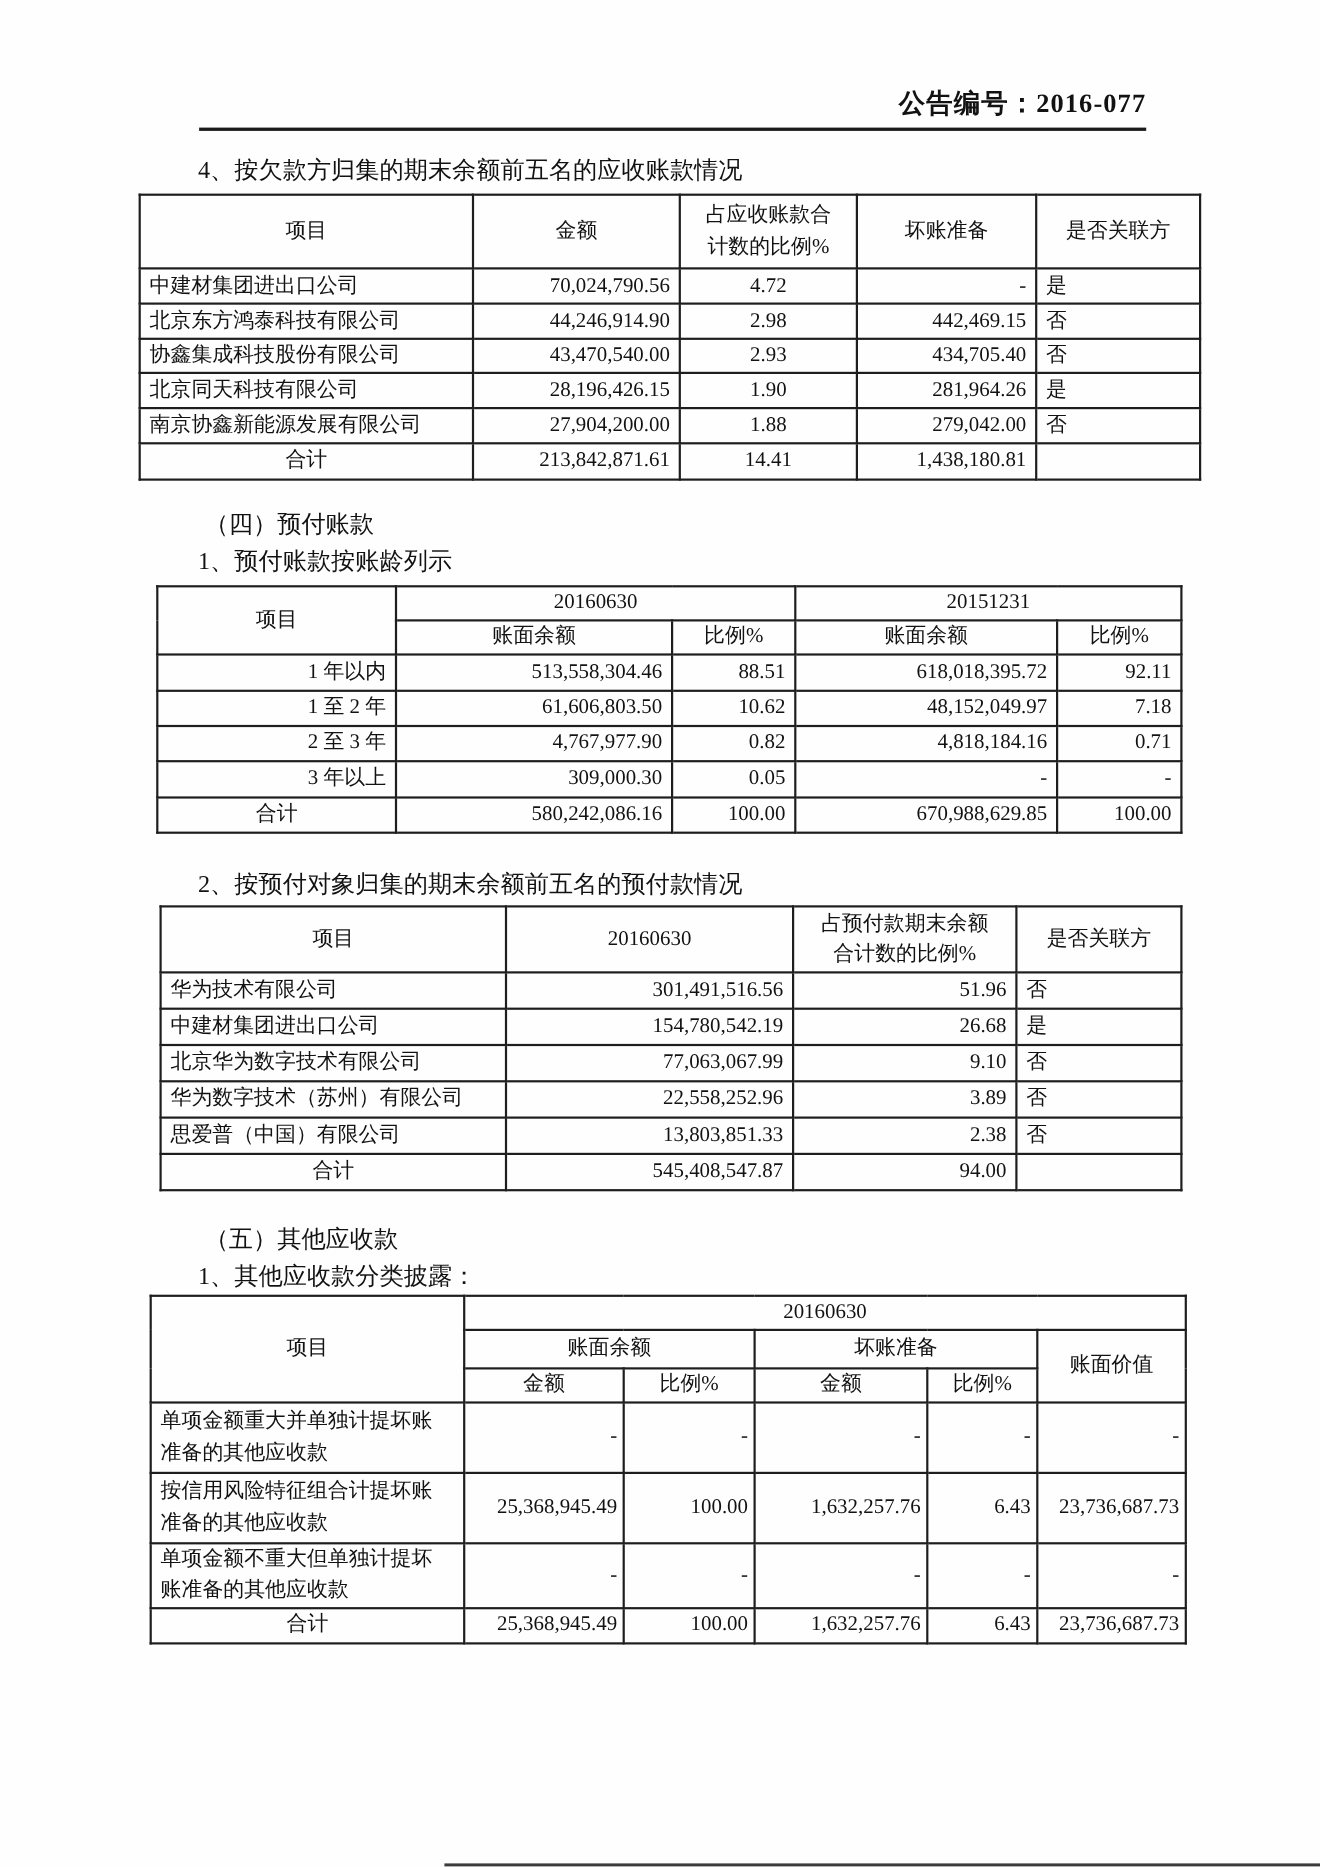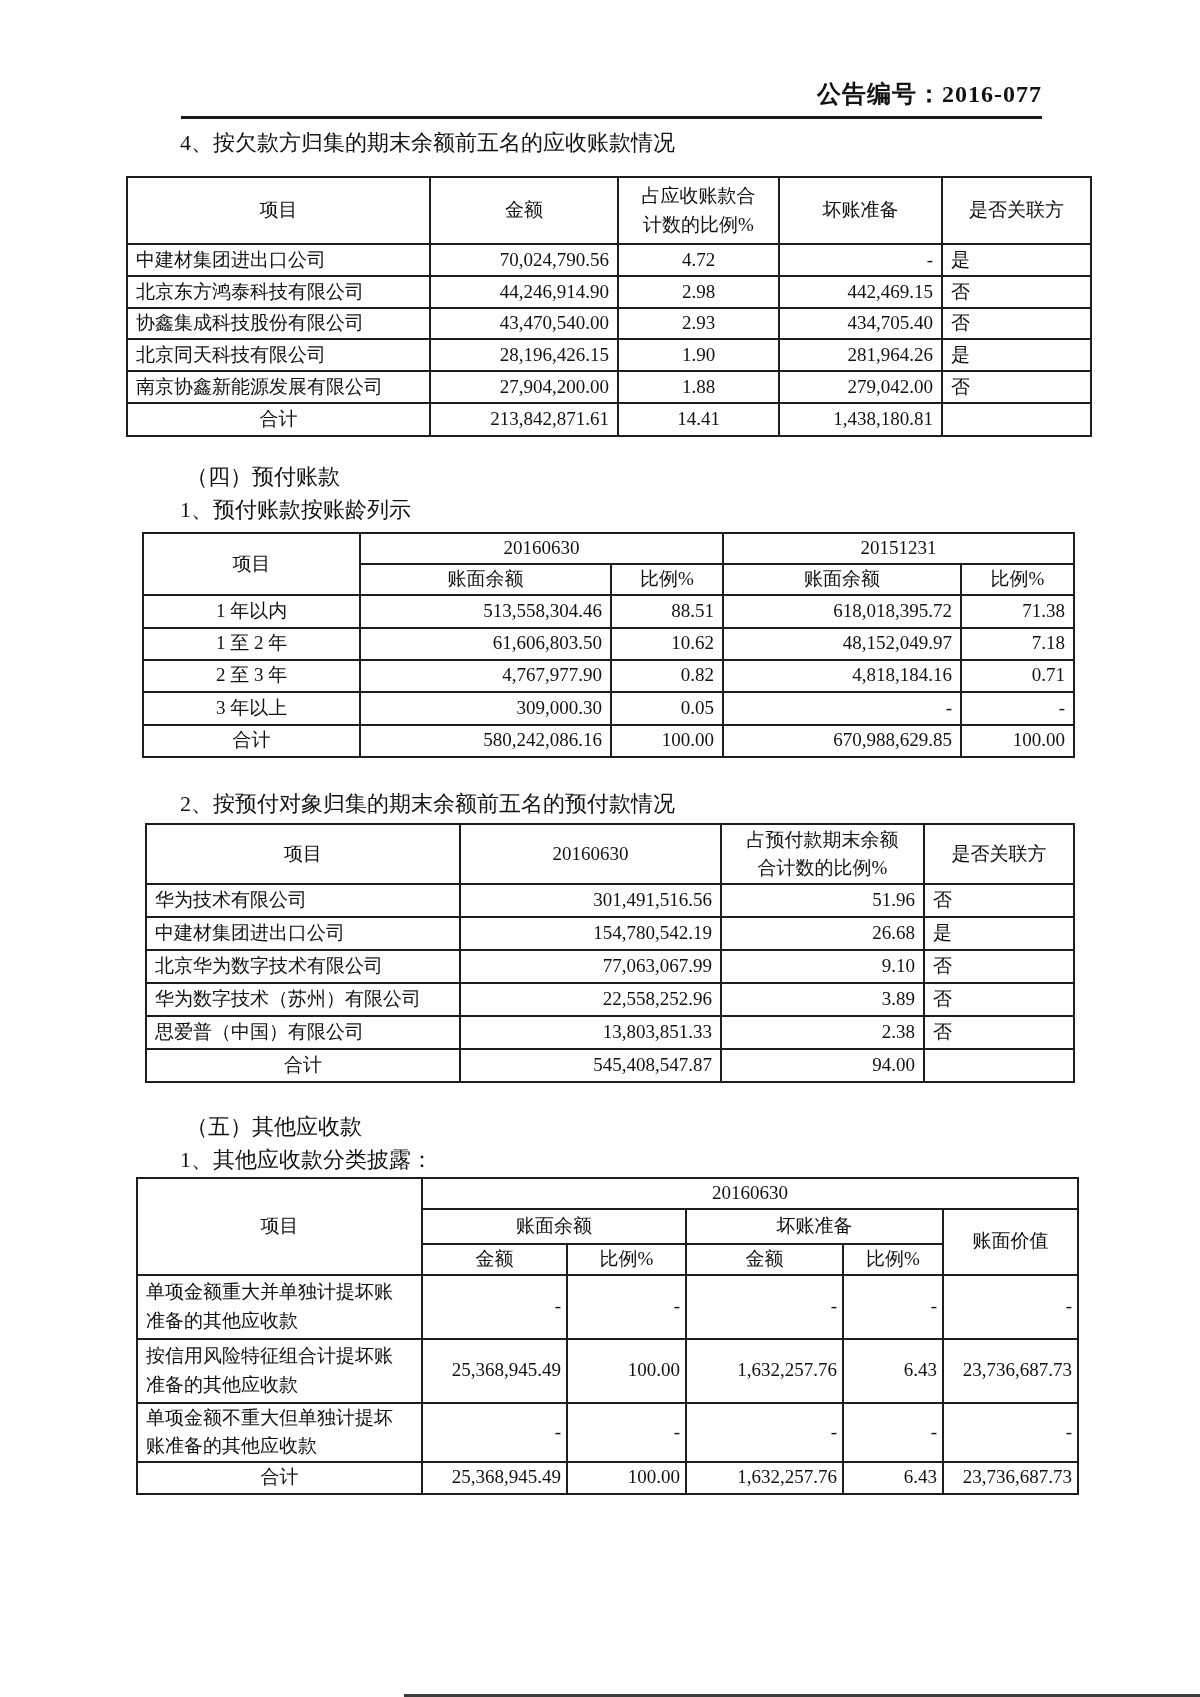--- a/index.html
+++ b/index.html
@@ -32,21 +32,21 @@
   .w85{width:8.5em;margin:0 auto;}
   .w13{max-width:13em;}
   
   .t1 td:nth-child(1){text-align:left;}
   .t1 td:nth-child(2){text-align:right;}
   .t1 td:nth-child(3){text-align:center;}
   .t1 td:nth-child(4){text-align:right;}
   .t1 td:nth-child(5){text-align:left;}
   .t1 tr.total td:nth-child(1){text-align:center;}
   
-  .t2 td:nth-child(1){text-align:center;}
+  .t2 td:nth-child(1){text-align:right;}
   .t2 td:nth-child(2),.t2 td:nth-child(3),.t2 td:nth-child(4),.t2 td:nth-child(5){text-align:right;}
   .t2 tr.total td:nth-child(1){text-align:center;}
   
   .t3 td:nth-child(1){text-align:left;}
   .t3 td:nth-child(2),.t3 td:nth-child(3){text-align:right;}
   .t3 td:nth-child(4){text-align:left;}
   .t3 tr.total td:nth-child(1){text-align:center;}
   
   .t4{font-size:19px;}
   .t4 td{padding:0 5px;}
@@ -59,21 +59,21 @@
   }
 </style>
 </head>
 <body>
 
 <div class="page">
 
   <div class="ann-no">公告编号：2016-077</div>
   <div class="header-rule"></div>
 
-  <div class="heading" style="left:180px;top:129px;">4、按欠款方归集的期末余额前五名的应收账款情况</div>
+  <div class="heading" style="left:180px;top:141px;">4、按欠款方归集的期末余额前五名的应收账款情况</div>
 
   <table class="t1" style="left:126px;top:176px;">
     <colgroup>
       <col style="width:303px">
         <col style="width:188px">
         <col style="width:161px">
         <col style="width:163px">
         <col style="width:149px">
     </colgroup>
     <tbody>
@@ -152,21 +152,21 @@
       <th>账面余额</th>
       <th>比例%</th>
       <th>账面余额</th>
       <th>比例%</th>
     </tr>
     <tr style="height:33px">
       <td>1 年以内</td>
       <td>513,558,304.46</td>
       <td>88.51</td>
       <td>618,018,395.72</td>
-      <td>71.38</td>
+      <td>92.11</td>
     </tr>
     <tr style="height:32px">
       <td>1 至 2 年</td>
       <td>61,606,803.50</td>
       <td>10.62</td>
       <td>48,152,049.97</td>
       <td>7.18</td>
     </tr>
     <tr style="height:32px">
       <td>2 至 3 年</td>

